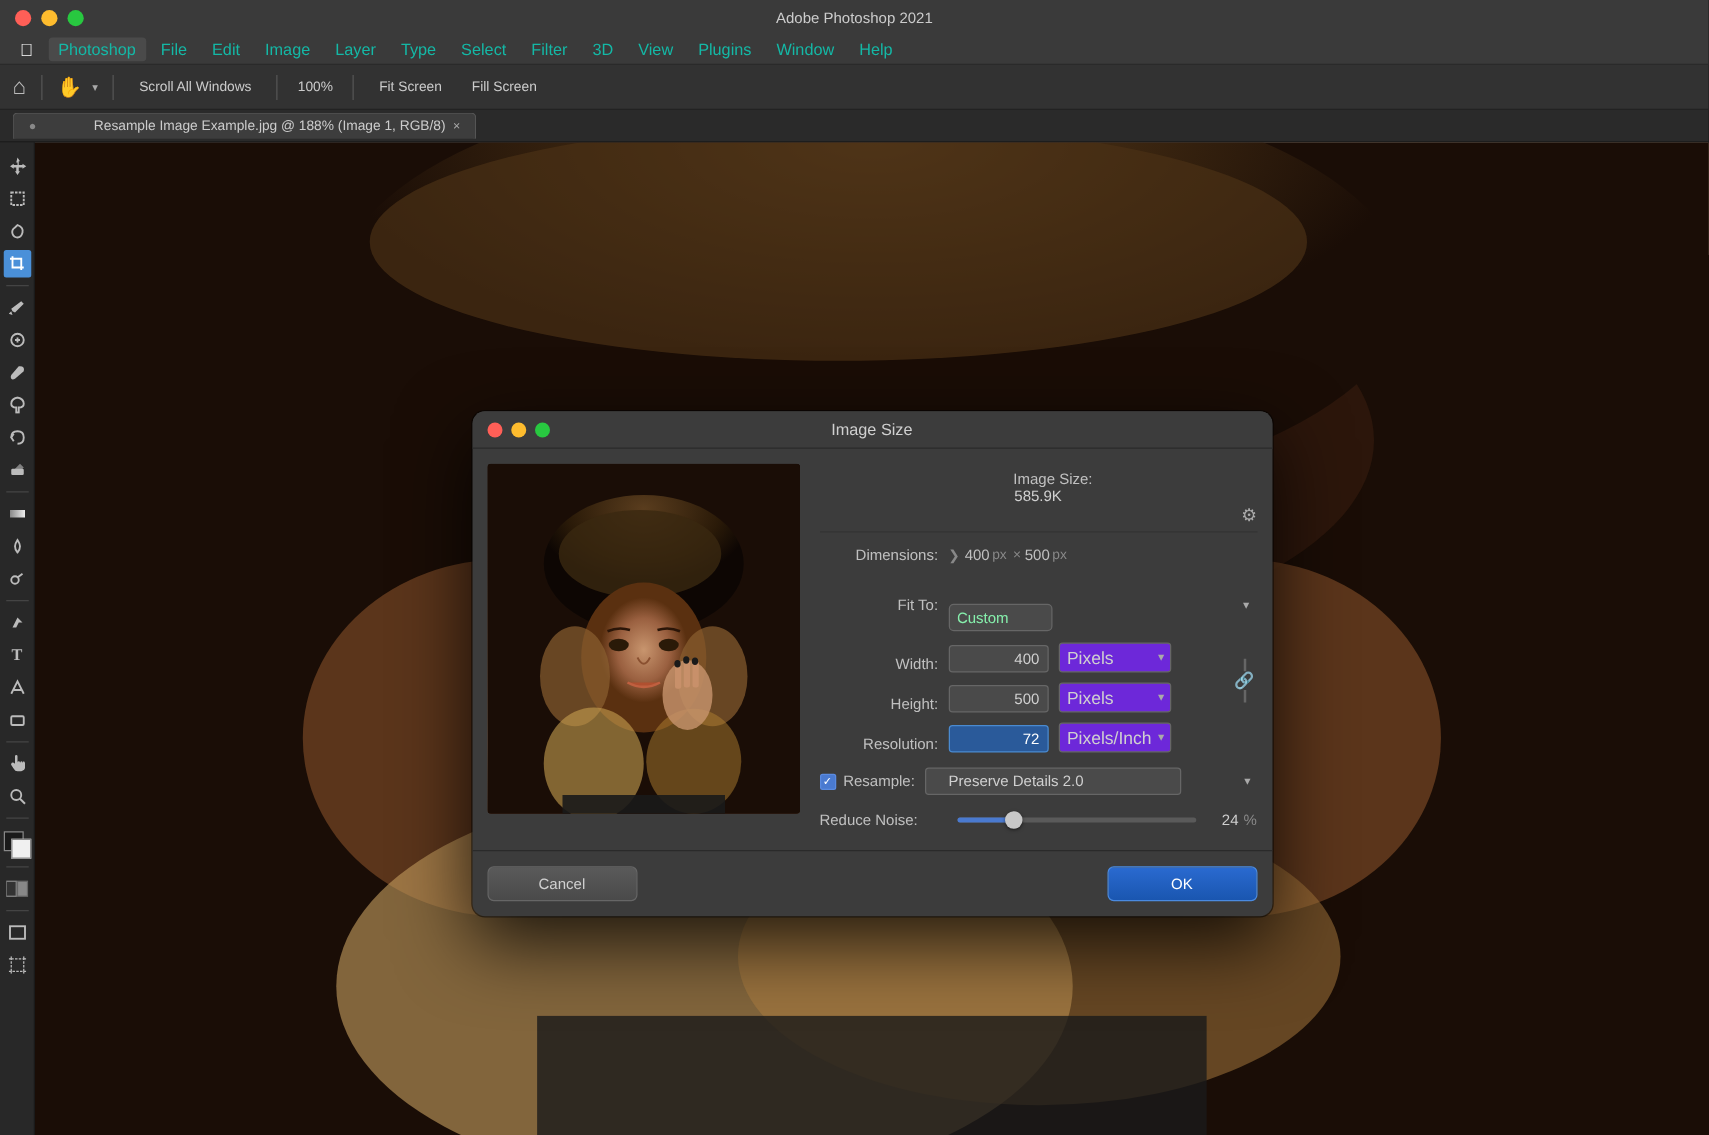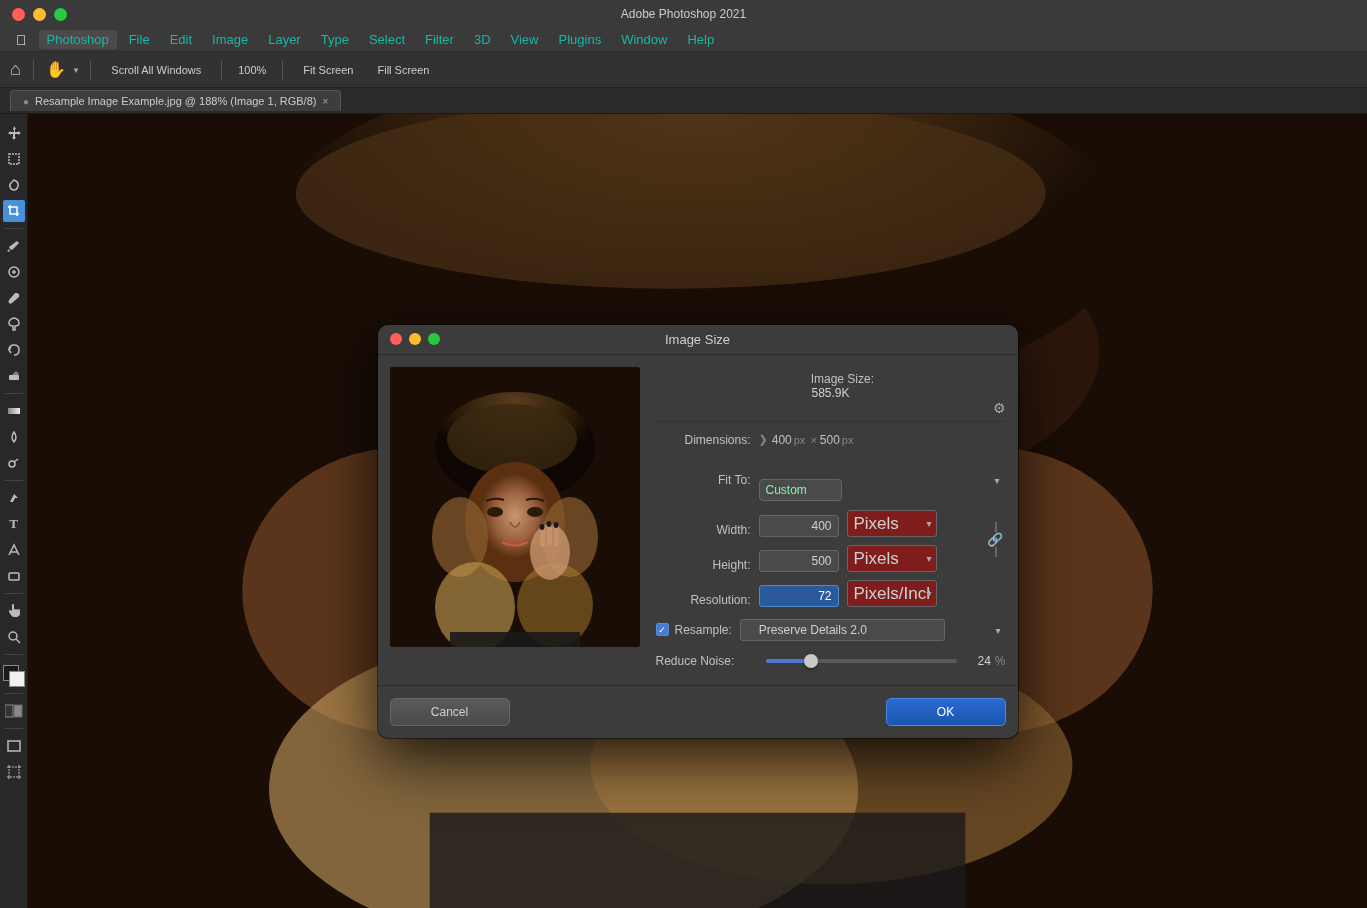--- a/index.html
+++ b/index.html
@@ -336,25 +336,25 @@
       padding: 3px 6px;
       text-align: right;
     }
     .num-input.highlighted {
       background: #2a5a9a;
       border-color: #4a8ad0;
       color: #ffffff;
     }
     .unit-select {
       width: 90px;
-      background: #7f1d1d;
+      background: #6d28d9;
       border: 1px solid #666;
       border-radius: 3px;
       color: #d0d0d0;
-      font-size: 17px;
+      font-size: 14px;
       padding: 3px 6px;
       margin-left: 4px;
       cursor: pointer;
       appearance: none;
       -webkit-appearance: none;
     }
     .unit-wrapper {
       position: relative;
       margin-left: 4px;
     }
@@ -570,21 +570,21 @@
   <div class="toolbar-separator"></div>
   <span class="zoom-val">100%</span>
   <div class="toolbar-separator"></div>
   <button class="toolbar-btn">Fit Screen</button>
   <button class="toolbar-btn">Fill Screen</button>
 </div>
 
 <div class="tabbar">
   <div class="tab">
     <span style="color:#888;font-size:10px;">●</span>
-    <span style="font-size:11px;color:#ccc;">Resample Image Example.jpg @ 188% (Image 1, RGB/8)</span>
+    <span style="font-size:11px;color:#ccc;margin-left:40px;">Resample Image Example.jpg @ 188% (Image 1, RGB/8)</span>
     <span class="tab-close">×</span>
   </div>
 </div>
 
 <div class="main-area">
 
   <div class="left-toolbar">
     <div class="tool-btn" title="Move">
       <svg width="16" height="16" viewBox="0 0 16 16" fill="#bbb">
           <path d="M8 1l2 3H9v3h3V6l3 2-3 2V9h-3v3h1l-2 3-2-3h1V9H5v1L2 8l3-2v1h3V5H7z"></path>

